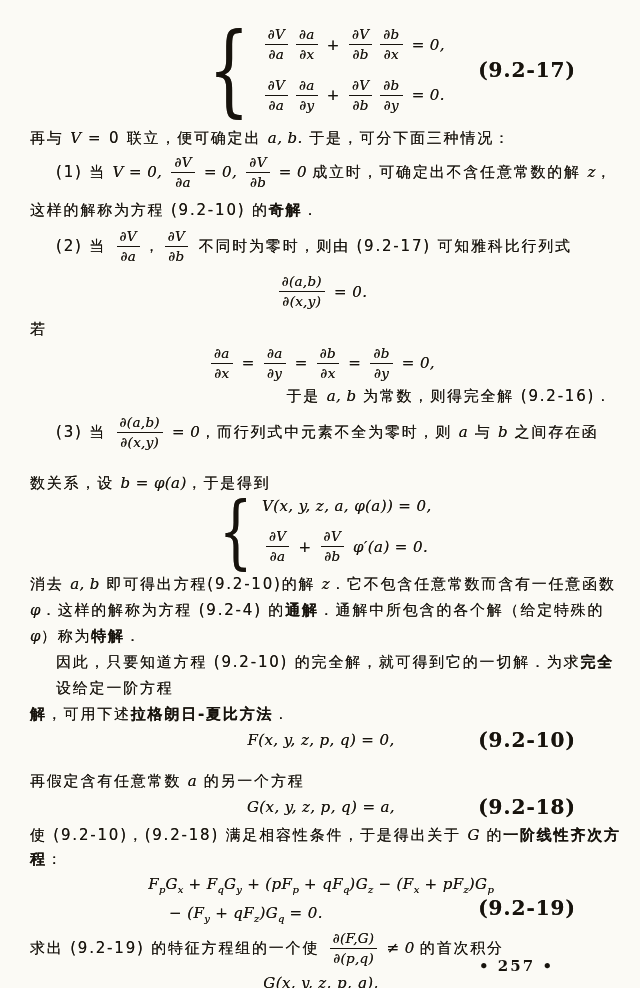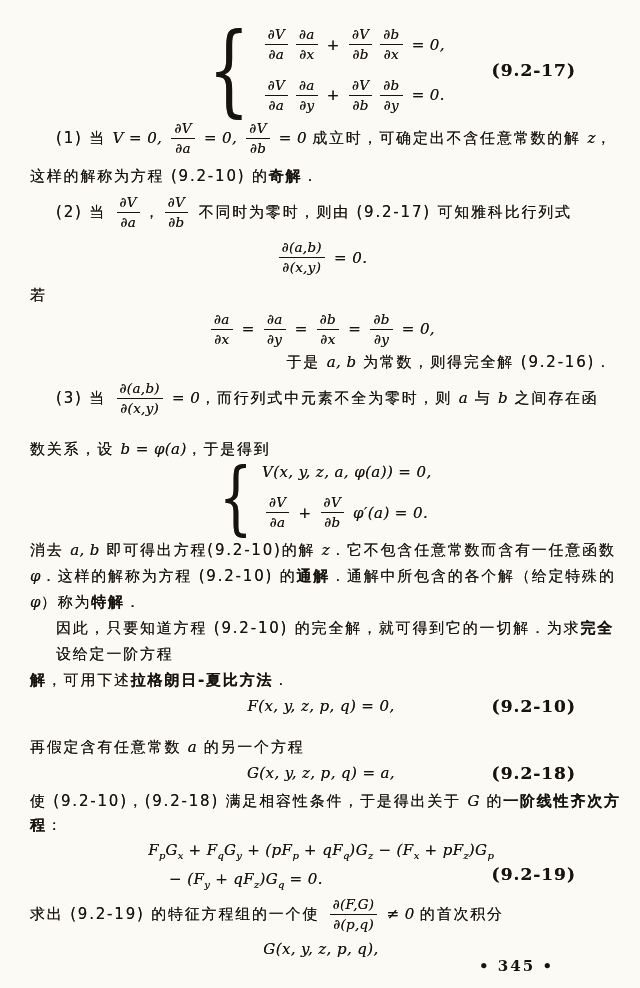--- a/index.html
+++ b/index.html
@@ -42,21 +42,21 @@
   .brace{
     font-family:"DejaVu Serif",serif;font-weight:normal;line-height:.9;
     display:inline-block;transform:scaleX(.65);transform-origin:center;
   }
   .rows{display:inline-flex;flex-direction:column;align-items:flex-start;gap:9px;margin-left:0px;}
   .mrow{display:flex;align-items:center;font-size:15px;line-height:22px;white-space:nowrap;}
   .multi .mrow{justify-content:center;}
   .multi .mrow2{margin-right:150px;margin-top:7px;}
   .eqlabel{
     position:absolute;right:36px;top:50%;transform:translateY(-50%);
-    font-family:"DejaVu Serif",serif;font-weight:bold;font-size:17px;letter-spacing:1px;
+    font-family:"DejaVu Serif",serif;font-weight:bold;font-size:20px;letter-spacing:1px;
     font-style:normal;
   }
   .multi .eqlabel{top:70%;}
   .pageno{
     position:absolute;right:86px;bottom:13px;
     font-family:"DejaVu Serif",serif;font-weight:bold;
     font-size:15px;letter-spacing:2px;
   }
 </style>
 </head>
@@ -78,20 +78,21 @@
             <div class="mrow">
               <span class="frac"><span class="num">∂V</span><span class="den">∂a</span></span>
               <span class="frac"><span class="num">∂a</span><span class="den">∂y</span></span>
               <span class="math"> + </span>
               <span class="frac"><span class="num">∂V</span><span class="den">∂b</span></span>
               <span class="frac"><span class="num">∂b</span><span class="den">∂y</span></span>
               <span class="math"> = 0.</span>
             </div>
           </span>
         </span><span class="eqlabel">(9.2-17)</span></div>
+      <div class="line" style="margin-top: 10px;"><span class="cjk">再与 </span><span class="math">V</span><span class="cjk"> = 0 联立，便可确定出 </span><span class="math">a, b.</span><span class="cjk"> 于是，可分下面三种情况：</span></div>
       <div class="line" style="margin-top: 2px; padding-left: 26px;"><span class="cjk">(1) 当 </span><span class="math">V = 0, </span><span class="frac"><span class="num">∂V</span><span class="den">∂a</span></span><span class="math"> = 0, </span><span class="frac"><span class="num">∂V</span><span class="den">∂b</span></span><span class="math"> = 0 </span><span class="cjk">成立时，可确定出不含任意常数的解 </span><span class="math">z</span><span class="cjk">，</span></div>
       <div class="line" style="margin-top: 4px;"><span class="cjk">这样的解称为方程 (9.2-10) 的</span><span class="cjk bold">奇解</span><span class="cjk">．</span></div>
       <div class="line" style="margin-top: 4px; padding-left: 26px;"><span class="cjk">(2) 当 </span><span class="frac"><span class="num">∂V</span><span class="den">∂a</span></span><span class="cjk">，</span><span class="frac"><span class="num">∂V</span><span class="den">∂b</span></span><span class="cjk"> 不同时为零时，则由 (9.2-17) 可知雅科比行列式</span></div>
       <div class="display" style="margin-top: 2px;"><span class="dinner">
           <span class="frac"><span class="num">∂(a,b)</span><span class="den">∂(x,y)</span></span>
           <span class="math"> = 0.</span>
         </span></div>
       <div class="line" style="margin-top: 4px;"><span class="cjk">若</span></div>
       <div class="display" style="margin-top: 0px;"><span class="dinner">
           <span class="frac"><span class="num">∂a</span><span class="den">∂x</span></span>
@@ -114,21 +115,21 @@
             </div>
             <div class="mrow">
               <span class="frac"><span class="num">∂V</span><span class="den">∂a</span></span>
               <span class="math"> + </span>
               <span class="frac"><span class="num">∂V</span><span class="den">∂b</span></span>
               <span class="math"> φ′(a) = 0.</span>
             </div>
           </span>
         </span></div>
       <div class="line" style="margin-top: 4px;"><span class="cjk">消去 </span><span class="math">a, b</span><span class="cjk"> 即可得出方程(9.2-10)的解 </span><span class="math">z</span><span class="cjk">．它不包含任意常数而含有一任意函数</span></div>
-      <div class="line" style="margin-top: 2px;"><span class="math">φ</span><span class="cjk">．这样的解称为方程 (9.2-10) 的</span><span class="cjk bold">通解</span><span class="cjk">．通解中所包含的各个解（给定特殊的</span></div>
+      <div class="line" style="margin-top: 2px;"><span class="math">φ</span><span class="cjk">．这样的解称为方程 (9.2-4) 的</span><span class="cjk bold">通解</span><span class="cjk">．通解中所包含的各个解（给定特殊的</span></div>
       <div class="line" style="margin-top: 2px;"><span class="math">φ</span><span class="cjk">）称为</span><span class="cjk bold">特解</span><span class="cjk">．</span></div>
       <div class="line" style="margin-top: 2px; padding-left: 26px;"><span class="cjk">因此，只要知道方程 (9.2-10) 的完全解，就可得到它的一切解．为求</span><span class="cjk bold">完全</span></div>
       <div class="line" style="margin-top: 2px; padding-left: 26px;"><span class="cjk">设给定一阶方程</span></div>
       <div class="line" style="margin-top: 2px;"><span class="cjk bold">解</span><span class="cjk">，可用下述</span><span class="cjk bold">拉格朗日-夏比方法</span><span class="cjk">．</span></div>
       <div class="display" style="margin-top: 2px;"><span class="dinner">
           <span class="math">F(x, y, z, p, q) = 0,</span>
         </span><span class="eqlabel">(9.2-10)</span></div>
       <div class="line" style="margin-top: 17px;"><span class="cjk">再假定含有任意常数 </span><span class="math">a</span><span class="cjk"> 的另一个方程</span></div>
       <div class="display" style="margin-top: 2px;"><span class="dinner">
           <span class="math">G(x, y, z, p, q) = a,</span>
@@ -168,14 +169,14 @@
           <span class="math">G<sub>q</sub></span>
           <span class="math"> = 0.</span>
         </div>
         <span class="eqlabel">(9.2-19)</span>
       </div>
       <div class="line" style="margin-top: 4px;"><span class="cjk">求出 (9.2-19) 的特征方程组的一个使 </span><span class="frac"><span class="num">∂(F,G)</span><span class="den">∂(p,q)</span></span><span class="math"> ≠ 0 </span><span class="cjk">的首次积分</span></div>
       <div class="display" style="margin-top: 2px;"><span class="dinner">
           <span class="math">G(x, y, z, p, q),</span>
         </span></div>
     </div>
-  <div class="pageno">• 345 •</div>
+  <div class="pageno">• 257 •</div>
 </div>
 
 </body></html>

